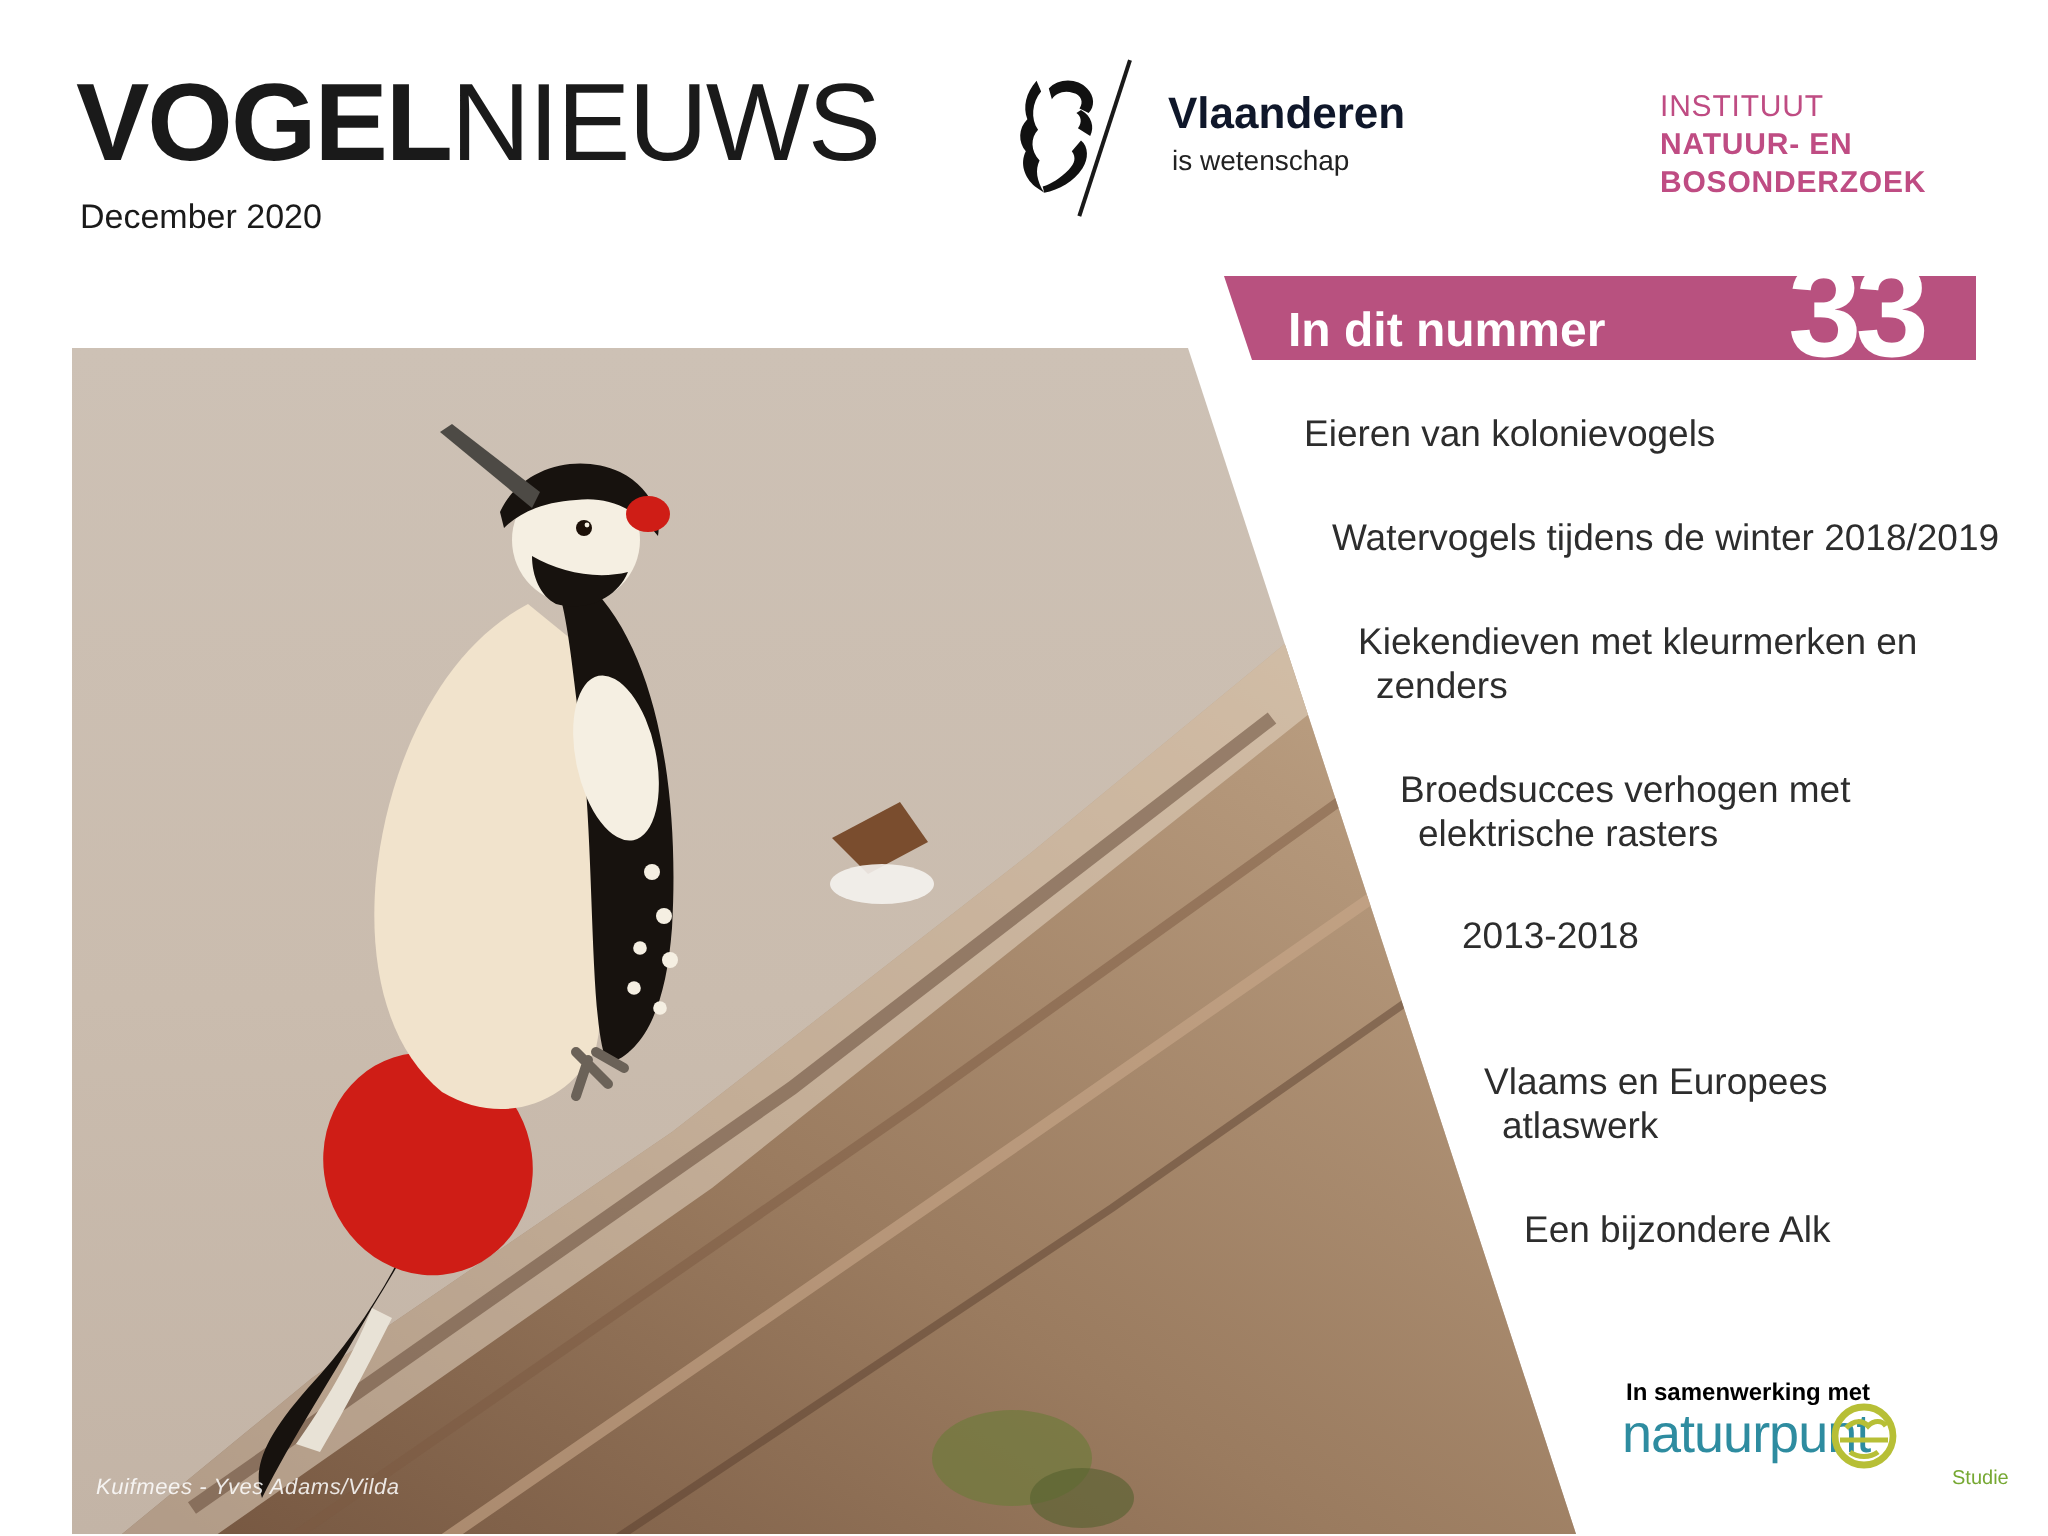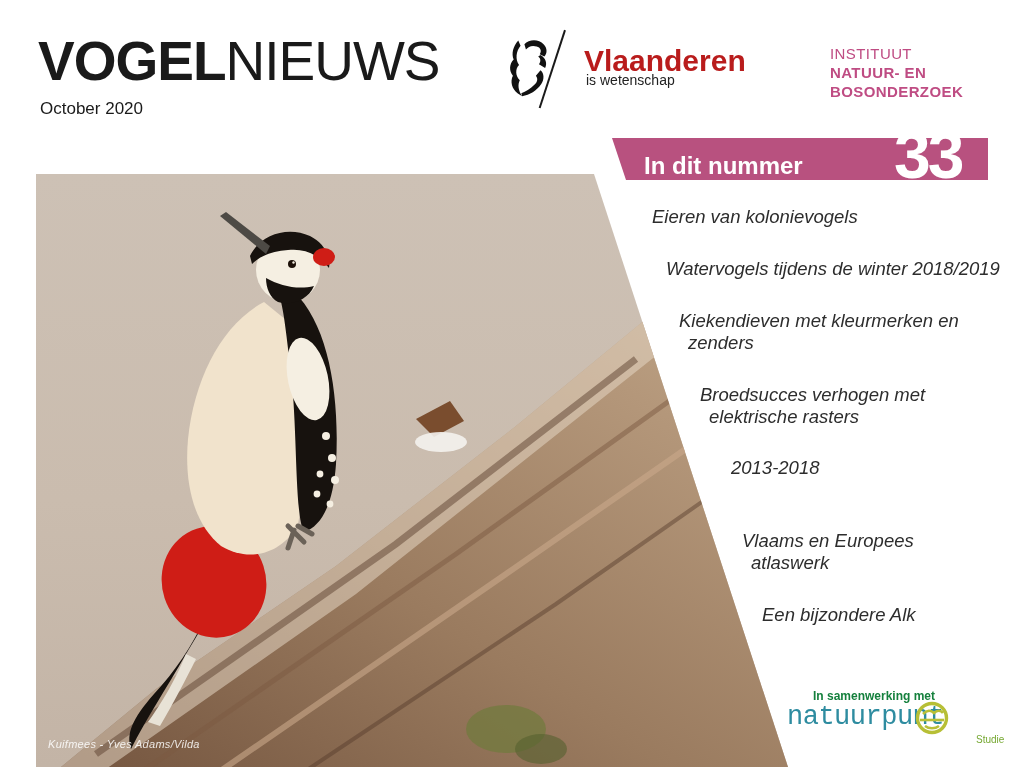--- a/index.html
+++ b/index.html
@@ -13,21 +13,21 @@
   
   .masthead { position:absolute; left:38px; top:34px; line-height:1; }
   .masthead .t-bold  { font-size:55px; font-weight:700; letter-spacing:-1px; }
   .masthead .t-light { font-size:55px; font-weight:400; letter-spacing:-1px; }
   .issue-date { position:absolute; left:40px; top:99px; font-size:17px; color:#1a1a1a; }
 
   .vl-logo { position:absolute; left:506px; top:28px; width:230px; height:84px; }
   .vl-lion { position:absolute; left:0; top:4px; width:46px; height:72px; }
   .vl-sep  { position:absolute; left:58px; top:2px; width:1.5px; height:82px;
              background:#1a1a1a; transform:rotate(18deg); transform-origin:top center; }
-  .vl-name { position:absolute; left:78px; top:16px; font-size:30px; font-weight:700; color:#b91c1c;text-align:center; }
+  .vl-name { position:absolute; left:78px; top:16px; font-size:22px; font-weight:700; color:#0f172a;text-align:center; }
   .vl-tag  { position:absolute; left:80px; top:44px; font-size:14px; color:#222; }
 
   .inbo { position:absolute; left:830px; top:44px; font-size:15px; line-height:19px;
           letter-spacing:0.4px; }
   .inbo .l1 { font-weight:400; }
   .inbo .l2, .inbo .l3 { font-weight:700; }
 
   
   .photo {
     position:absolute; left:36px; top:138px; width:752px; height:593px;
@@ -45,40 +45,40 @@
   .toc-bar {
     position:absolute; left:598px; top:138px; width:390px; height:42px;
     clip-path:polygon(14px 0, 100% 0, 100% 100%, 28px 100%);
     display:flex; align-items:flex-end;
   }
   .toc-bar-label { margin-left:46px; font-size:24px; font-weight:700; color:#ffffff; }
   .issue-number {
     position:absolute; left:894px; top:122px; font-size:66px; font-weight:700;
     letter-spacing:-3px; color:#ffffff; line-height:1; z-index:3;
   }
-  .toc-item { position:absolute; font-size:18.5px; line-height:22px; color:#2d2d2d;font-style:italic; }
+  .toc-item { position:absolute; font-size:18.5px; line-height:22px; color:#2d2d2d; }
   .toc-item .ln2 { display:block; padding-left:9px; }
 
   
   .partner-label { position:absolute; left:813px; top:689px; font-size:12px;
-                   font-weight:700; color:#15803d; }
-  .partner-name  { position:absolute; left:787px; top:702px; font-size:27px;
-                   font-weight:400; letter-spacing:-0.5px;font-family:Liberation Mono, monospace; }
+                   font-weight:700; color:#000000; }
+  .partner-name  { position:absolute; left:811px; top:702px; font-size:27px;
+                   font-weight:400; letter-spacing:-0.5px; }
   .partner-logo  { position:absolute; left:915px; top:701px; width:34px; height:34px; }
   .partner-sub   { position:absolute; left:928px; top:734px; font-size:10px;margin-left:48px; }
 </style>
 </head>
 <body>
 
 <div class="page">
 
   <div class="masthead">
     <span class="t-bold">VOGEL</span><span class="t-light">NIEUWS</span>
   </div>
-  <div class="issue-date">October 2020</div>
+  <div class="issue-date">December 2020</div>
 
   <div class="vl-logo">
     <svg class="vl-lion" viewBox="0 0 60 80">
       <path d="M16 4 C 9 12 7 21 10 29 C 4 35 4 44 9 50 C 5 58 8 67 15 73 L 21 77 C 16 69 15 62 18 56 C 12 50 12 41 17 36 C 12 29 13 18 19 11 Z" fill="#111"></path>
       <path d="M24 9 C 30 2 43 2 49 9 C 54 14 54 21 50 25 L 44 22 C 47 18 45 13 40 12 C 34 10 29 12 26 16 Z" fill="#111"></path>
       <path d="M45 23 C 52 27 54 34 51 40 L 43 35 C 46 31 45 27 42 25 Z" fill="#111"></path>
       <path d="M21 77 C 31 75 40 70 46 61 C 50 55 50 47 45 43 L 39 50 C 42 54 41 58 37 62 C 31 68 26 71 20 73 Z" fill="#111"></path>
       <circle cx="37" cy="15" r="2.6" fill="#fff"></circle>
     </svg>
     <div class="vl-sep"></div>

